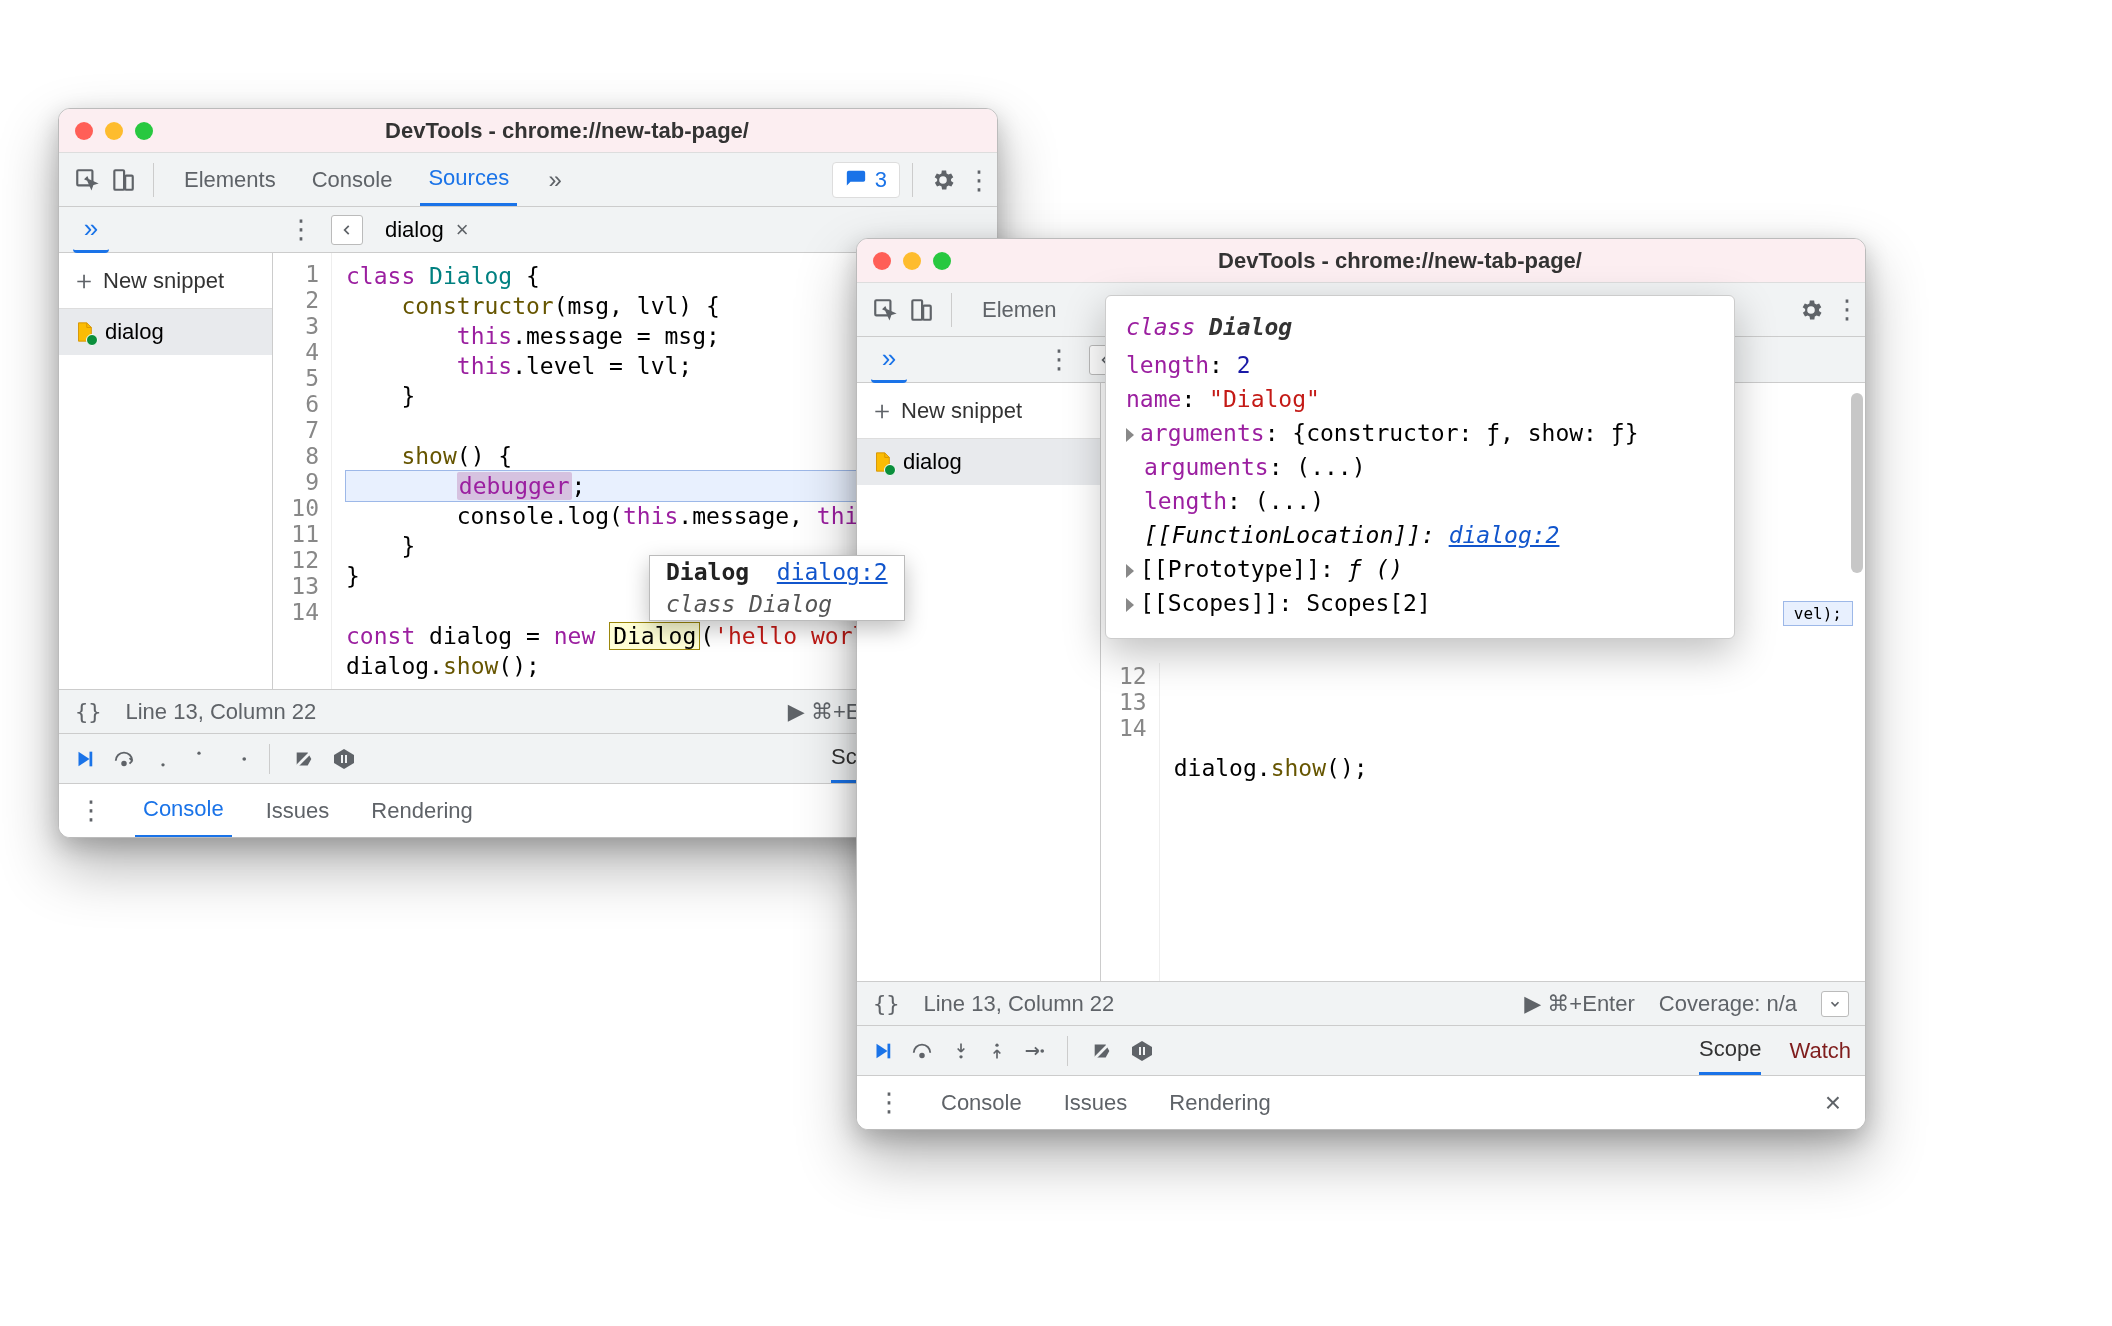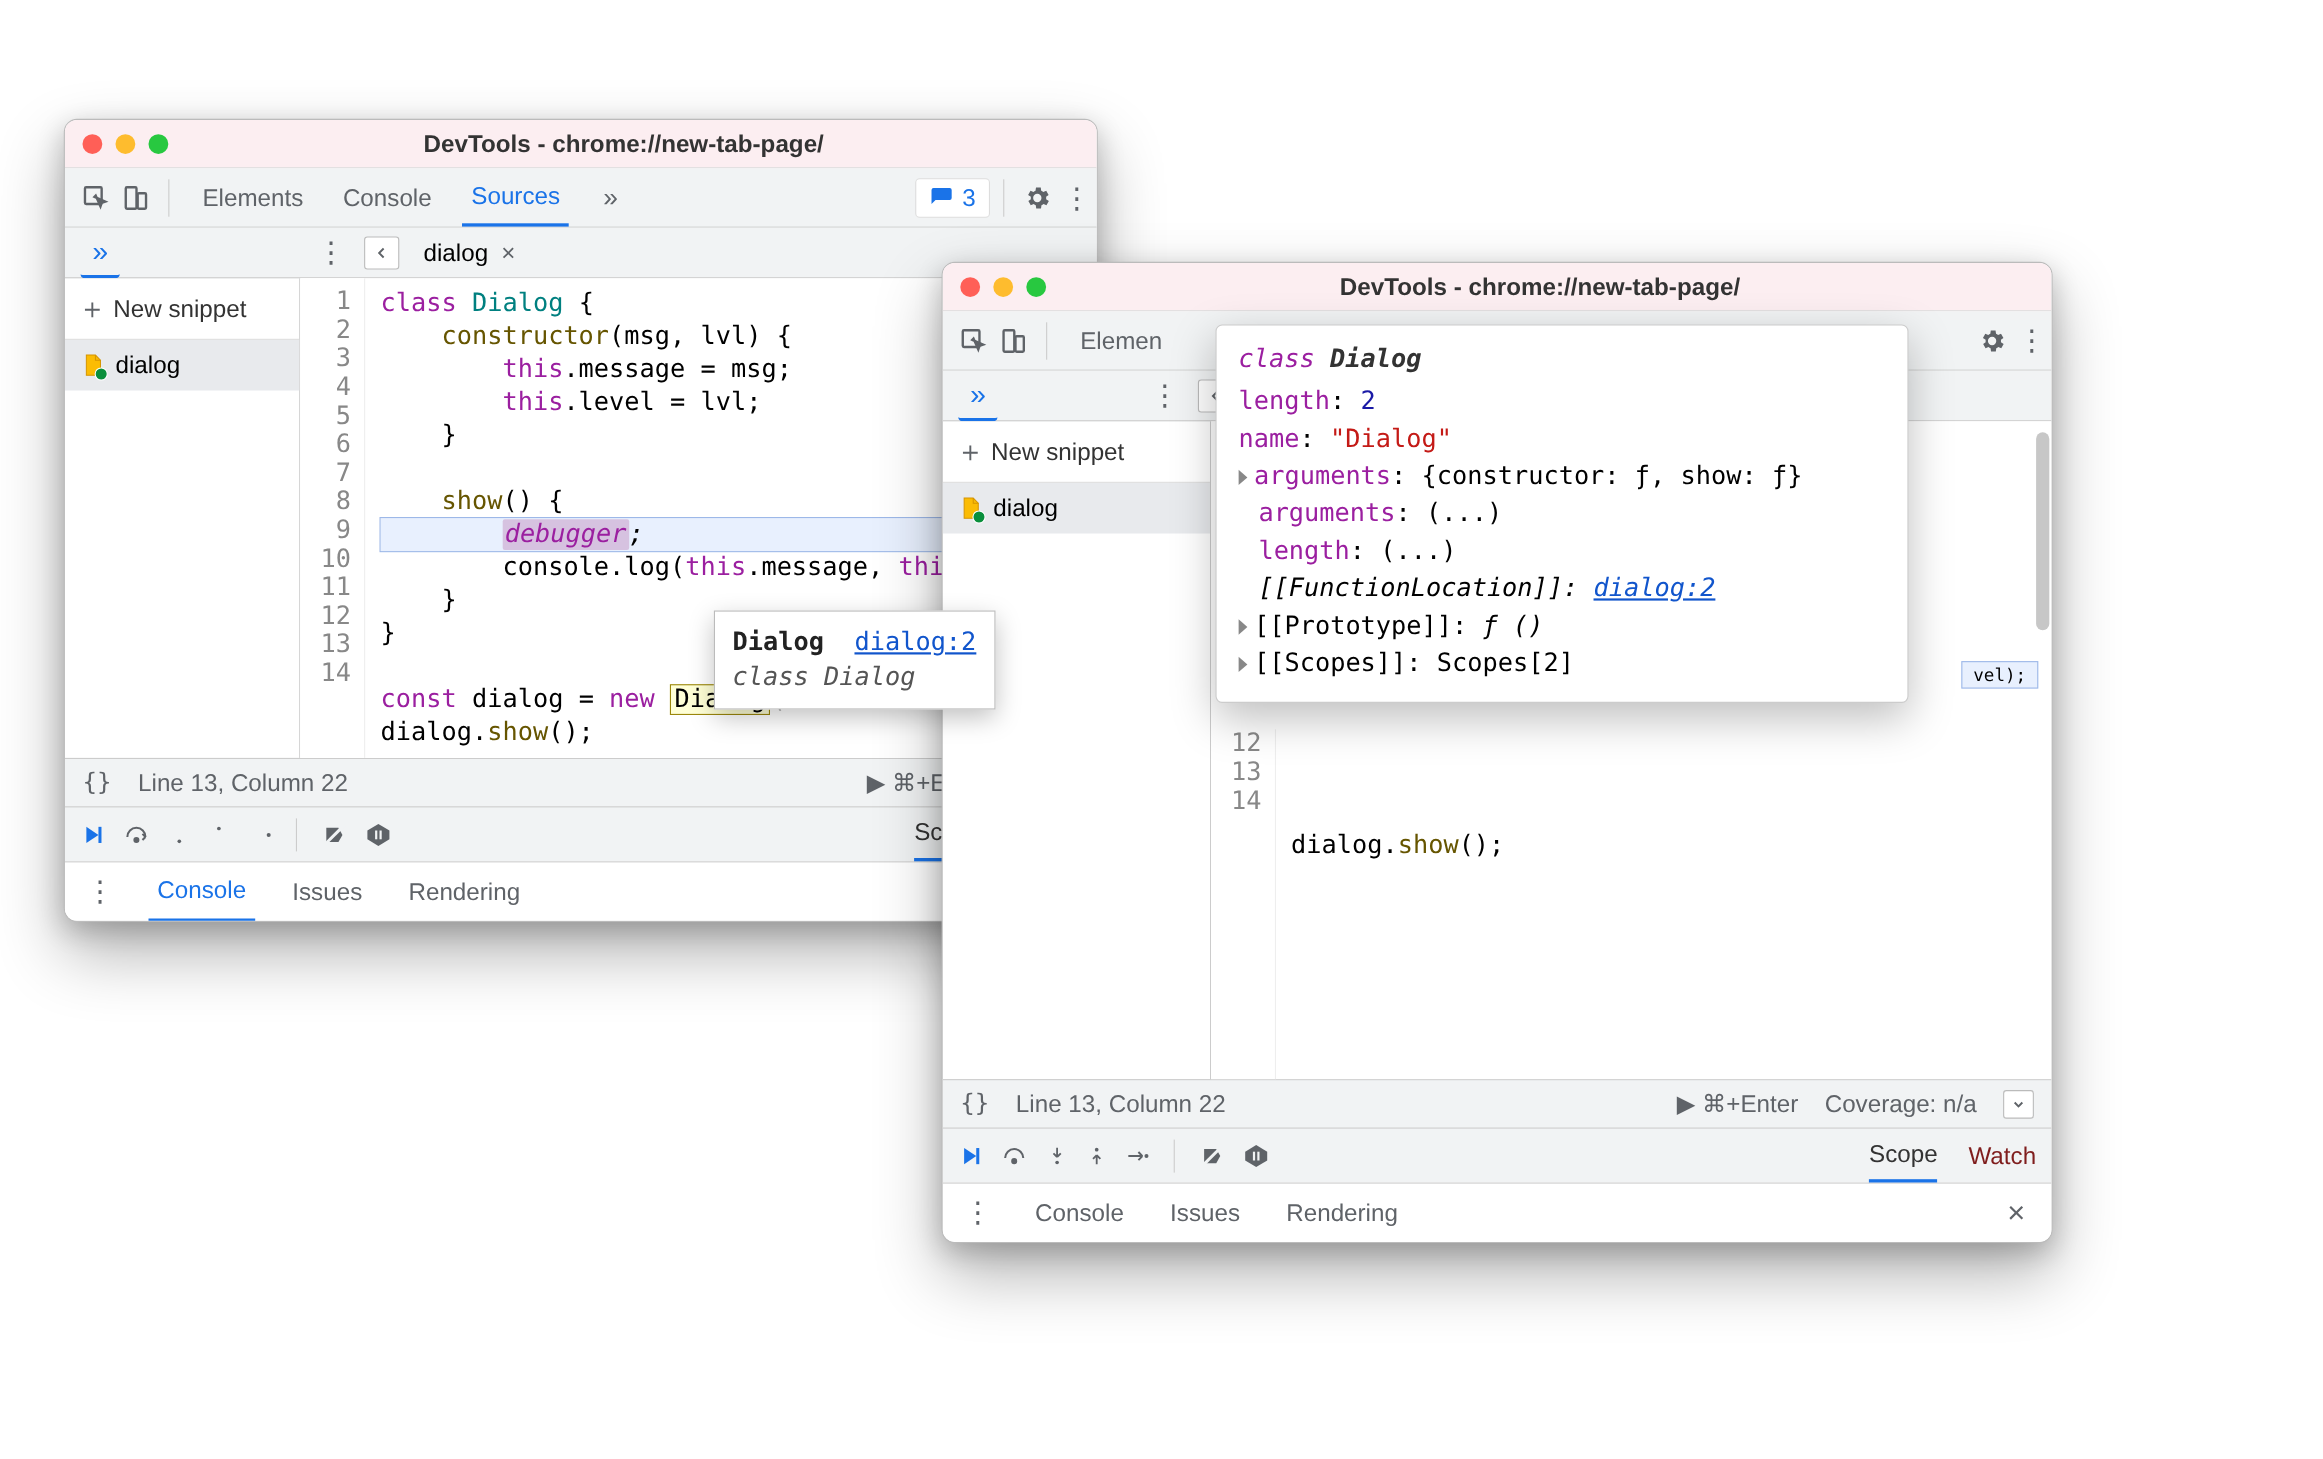--- a/index.html
+++ b/index.html
@@ -33,32 +33,32 @@
   .snippet-icon::after { content:""; position:absolute; right:-3px; bottom:-3px; width:10px; height:10px; border-radius:50%; background:#0a8f3c; border:1px solid #fff; }
   .file-tab { display:inline-flex; align-items:center; gap:12px; font-size:22px; padding:4px 10px; }
   .file-tab .close { font-size:22px; color:#5f6368; cursor:pointer; }
   .arrow-btn { display:inline-flex; align-items:center; justify-content:center; width:32px; height:30px; border:1px solid #bbb; border-radius:3px; background:#fff; cursor:pointer; }
   .arrow-btn svg { width:14px; height:14px; }
   .editor { display:flex; flex:1; background:#fff; }
   .gutter { background:#fff; text-align:right; padding:8px 12px 8px 18px; font-size:23px; color:#888; border-right:1px solid #eee; }
   .code { padding:8px 14px; font-size:23px; line-height:30px; white-space:pre; flex:1; position:relative; }
   .kw { color:#9b1fa0; } .cls { color:#008080; } .fn { color:#665500; } .str { color:#c41a16; } .lit { color:#1a1aa6; }
   .dbg { color:#9b1fa0; }
-  .hl-line { background:#e8f0fe;font-style:italic; }
+  .hl-line { background:#e8f0fe; }
   .hl-word { background:#d6c2e0; padding:1px 2px; border-radius:2px; }
   .boxed { border:1px solid #9b870c; background:#ffffd6; padding:0 3px; }
   .status { display:flex; align-items:center; height:44px; border-top:1px solid #ccc; background:#f1f3f4; padding:0 16px; gap:24px; font-size:22px; color:#5f6368; }
   .debug-bar { display:flex; align-items:center; height:50px; border-top:1px solid #ccc; background:#f1f3f4; padding:0 14px; gap:16px; }
   .debug-tabs { margin-left:auto; display:flex; gap:28px; font-size:22px; height:100%; align-items:center; }
   .debug-tabs .dtab { height:100%; display:flex; align-items:center; cursor:pointer; color:#7f1d1d; }
   .debug-tabs .dtab.active { border-bottom:3px solid #1a73e8; color:#333; }
   .drawer { display:flex; align-items:center; height:54px; border-top:1px solid #ccc; background:#fff; padding:0 14px; gap:26px; font-size:22px; }
   .popup1 {
     position:absolute; background:#fff; border:1px solid #bbb; border-radius:0;
-    box-shadow:0 8px 22px rgba(0,0,0,0.25); padding:12px 16px; font-size:23px; line-height:32px;
+    box-shadow:0 8px 22px rgba(0,0,0,0.25); padding:0 16px; font-size:23px; line-height:32px;
   }
   .popup1 .ln1 { color:#333; }
   .popup1 .ln1 b { font-weight:700; color:#222; }
   .popup1 a { color:#1155cc; text-decoration:underline; }
   .popup2 {
     position:absolute; background:#fff; border:1px solid #ccc; border-radius:6px;
     box-shadow:0 14px 40px rgba(0,0,0,0.25); padding:14px 20px 18px; font-size:23px; line-height:34px;
   }
   .popup2 .header { font-style:italic; color:#333; margin-bottom:4px; }
   .popup2 .header b { font-weight:700; font-style:italic; }

